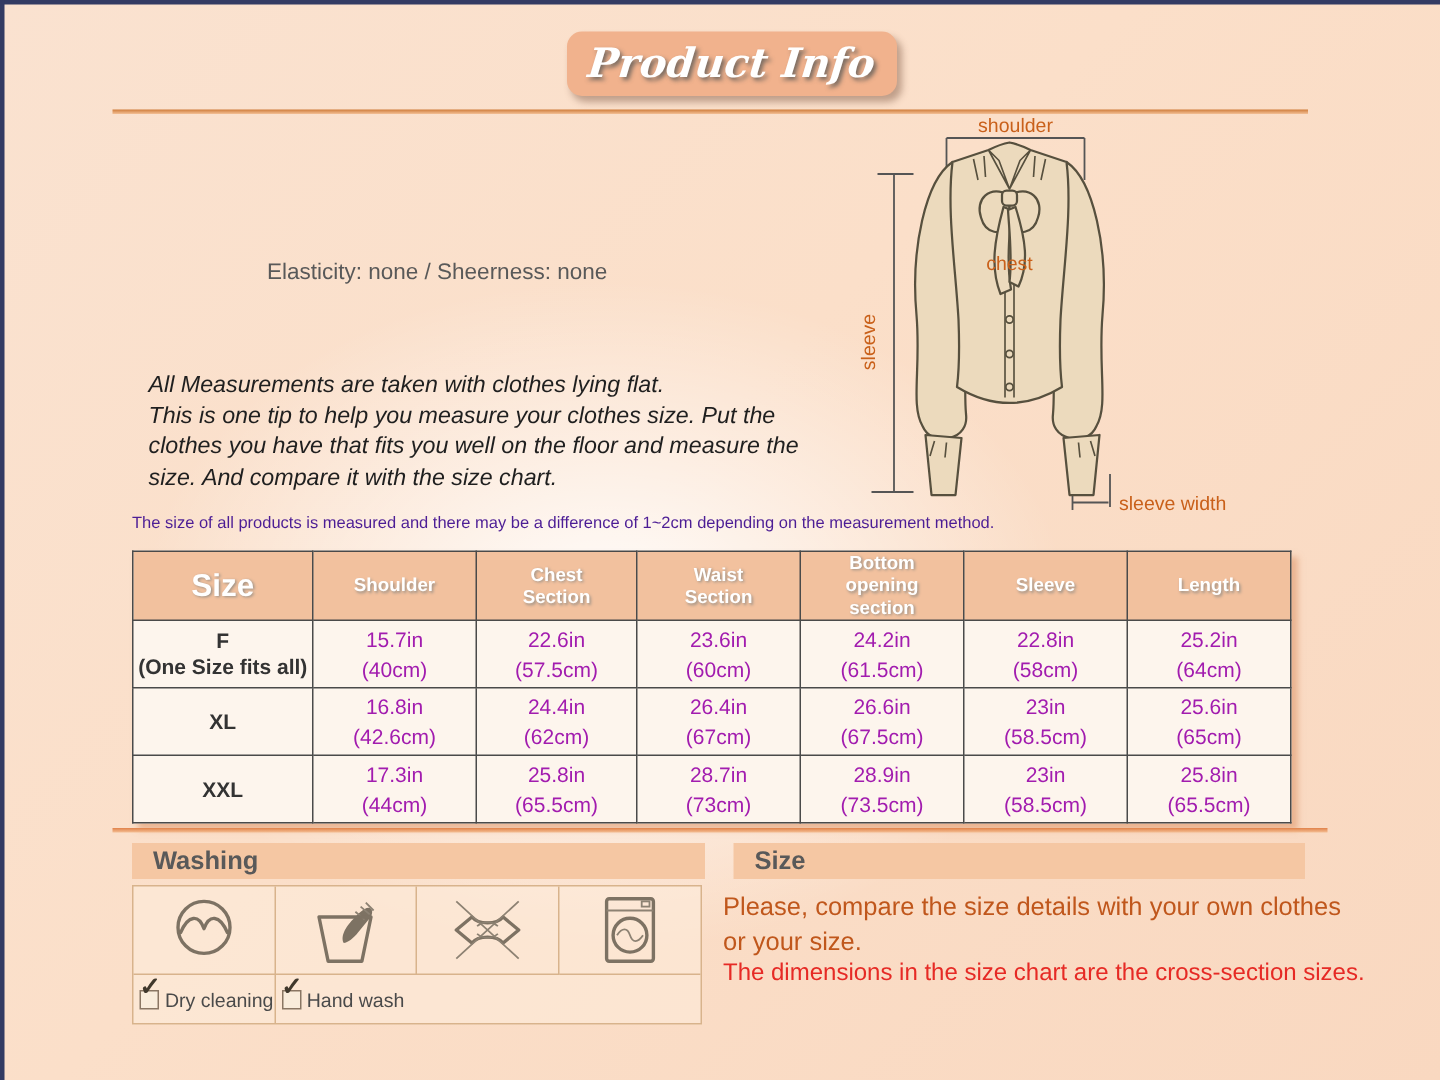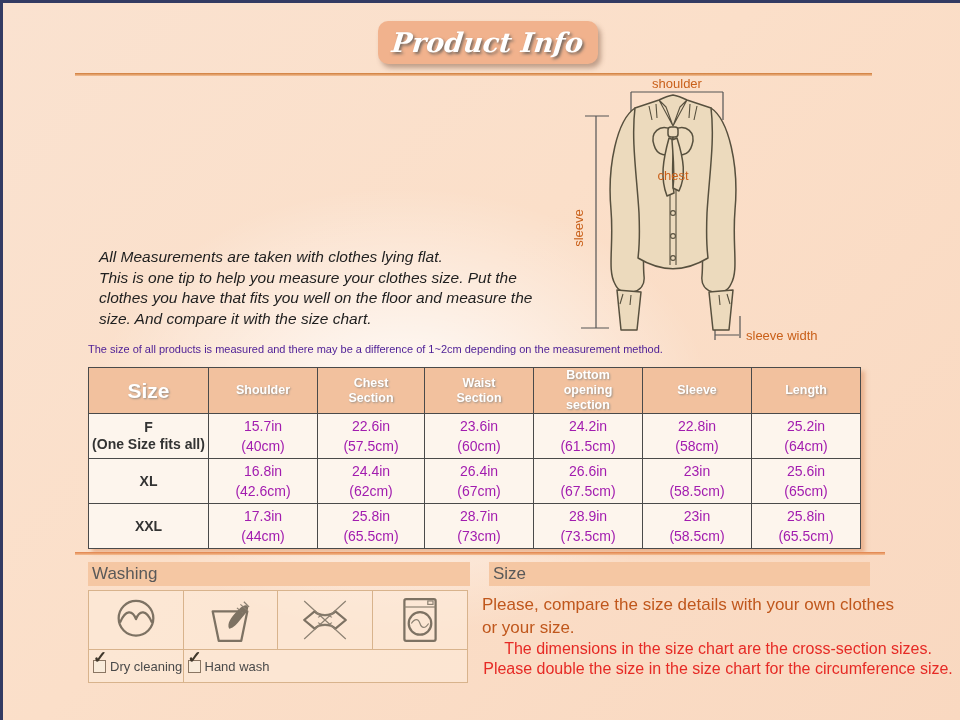--- a/index.html
+++ b/index.html
@@ -39,41 +39,41 @@
     height:40px;padding:0 10px;text-shadow:1px 1px 2px #9a9086;line-height:15px;}
   table.size-table thead th.size-col{font-size:21px;padding:0;}
   table.size-table tbody tr{height:45px;}
   table.size-table td{font-size:14px;color:#a21caf;padding:2px;}
   table.size-table td .l1{margin-bottom:4px;}
   table.size-table td.row-label{font-weight:bold;color:#333;font-size:14px;line-height:17px;}
 
   .mid-rule{position:absolute;left:75px;top:552px;width:810px;height:3px;
     background:linear-gradient(to bottom,#e0824a,#f4be93);}
 
-  .section-bar{position:absolute;height:24px;background:#f5c7a3;color:#595959;font-weight:normal;
-    font-size:17px;line-height:24px;padding-left:4px;box-sizing:border-box;}
+  .section-bar{position:absolute;height:24px;background:#f5c7a3;color:#595959;font-weight:bold;
+    font-size:17px;line-height:24px;padding-left:14px;box-sizing:border-box;}
   .washing-bar{left:88px;top:562px;width:382px;}
   .size-bar{left:489px;top:562px;width:381px;}
 
   .wash-table{position:absolute;left:88px;top:590px;width:380px;
     display:grid;grid-template-columns:repeat(4,1fr);grid-template-rows:59px 32px;
     border:1px solid #d8b38c;background:rgba(253,236,221,0.55);box-sizing:border-box;}
   .wash-icon-cell{border-right:1px solid #d8b38c;border-bottom:1px solid #d8b38c;
     display:flex;align-items:center;justify-content:center;}
   .wash-icon-cell:nth-child(4){border-right:none;}
   .wash-label-cell{border-right:1px solid #d8b38c;display:flex;align-items:center;gap:4px;
     font-size:13px;color:#4a4a4a;padding-left:4px;line-height:13px;}
   .wash-label-cell:last-child{border-right:none;}
   .cbx{position:relative;width:11px;height:11px;border:1px solid #8a7663;background:#f9ecdb;flex:0 0 auto;}
   .cbx .mark{position:absolute;left:-1px;top:-10px;font-size:17px;font-weight:bold;color:#40382c;}
 
   .size-note-orange{position:absolute;left:482px;top:593px;width:420px;font-size:17px;
     line-height:23px;color:#c0571c;}
   .size-note-red{position:absolute;left:482px;top:639px;width:472px;font-size:16px;
-    line-height:20px;color:#e62a25;text-align:center;}
+    line-height:20px;color:#e62a25;}
 
   .mline{stroke:#555;stroke-width:1.2;fill:none;}
   .olabel{fill:#c9601a;font-size:13px;font-family:"Liberation Sans",sans-serif;}
   .garment{fill:#ecdabd;stroke:#57503e;stroke-width:1.5;stroke-linejoin:round;}
   .gdetail{fill:none;stroke:#57503e;stroke-width:1.1;stroke-linejoin:round;}
   .wicon{stroke:#7d7263;stroke-width:2.6;fill:none;stroke-linecap:round;stroke-linejoin:round;}
   .wicon-fill{fill:#7d7263;stroke:none;}
   .wicon-thin{stroke:#8d8273;stroke-width:1.4;fill:none;}
 </style>
 </head>
@@ -82,20 +82,21 @@
 <div class="edge-top"></div>
 <div class="edge-left"></div>
 
 <div class="banner">
   <span>Product Info</span>
 </div>
 
 <div class="top-rule"></div>
 
 <div class="product-details">
+  <p>Elasticity: none / Sheerness: none</p>
 </div>
 
 <svg class="diagram" viewBox="0 0 310 268">
 
   <path class="mline" d="M68,14 H160 M68,14 V42 M160,14 V42"></path>
   <path class="mline" d="M33,38 V250 M22,38 H46 M18,250 H46"></path>
   <path class="mline" d="M70,88 H158 M70,80 V95 M158,80 V95"></path>
   <path class="mline" d="M152,240 V262 M177,238 V260 M152,257 H176"></path>
 
   <path class="garment" d="M72,30 C54,42 44,88 48,132 C51,168 44,192 52,206 C55,213 62,216 70,214 C78,212 82,206 81,198 C79,175 83,140 81,110 C80,80 77,50 74,36 Z"></path>
@@ -296,14 +297,13 @@
     <span class="cbx">
         <span class="mark">✓</span>
       </span>
     <span>Hand wash</span>
   </div>
 </div>
 
 <div class="size-note-orange">Please, compare the size details with your own clothes or your size.</div>
 <div class="size-note-red">
   <div>The dimensions in the size chart are the cross-section sizes.</div>
-  <div>Please double the size in the size chart for the circumference size.</div>
 </div>
 
 </body></html>

